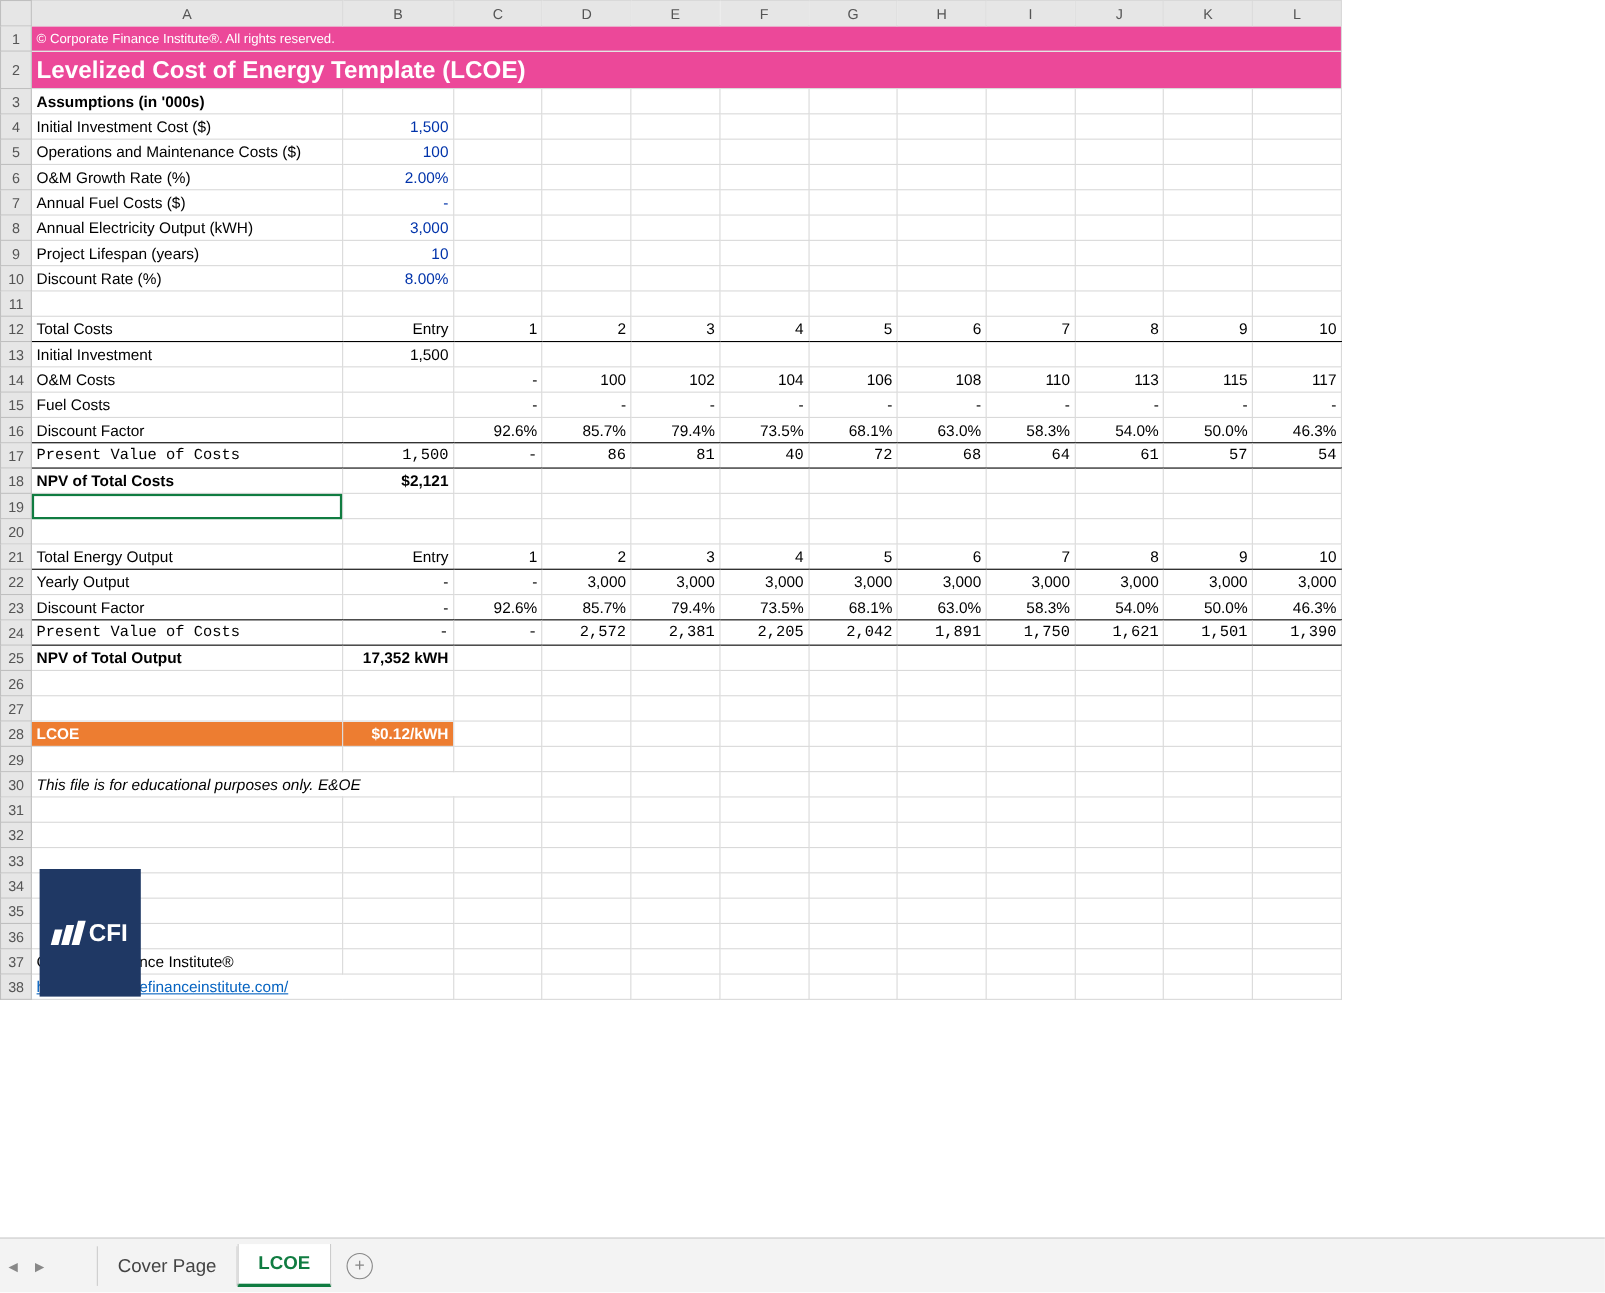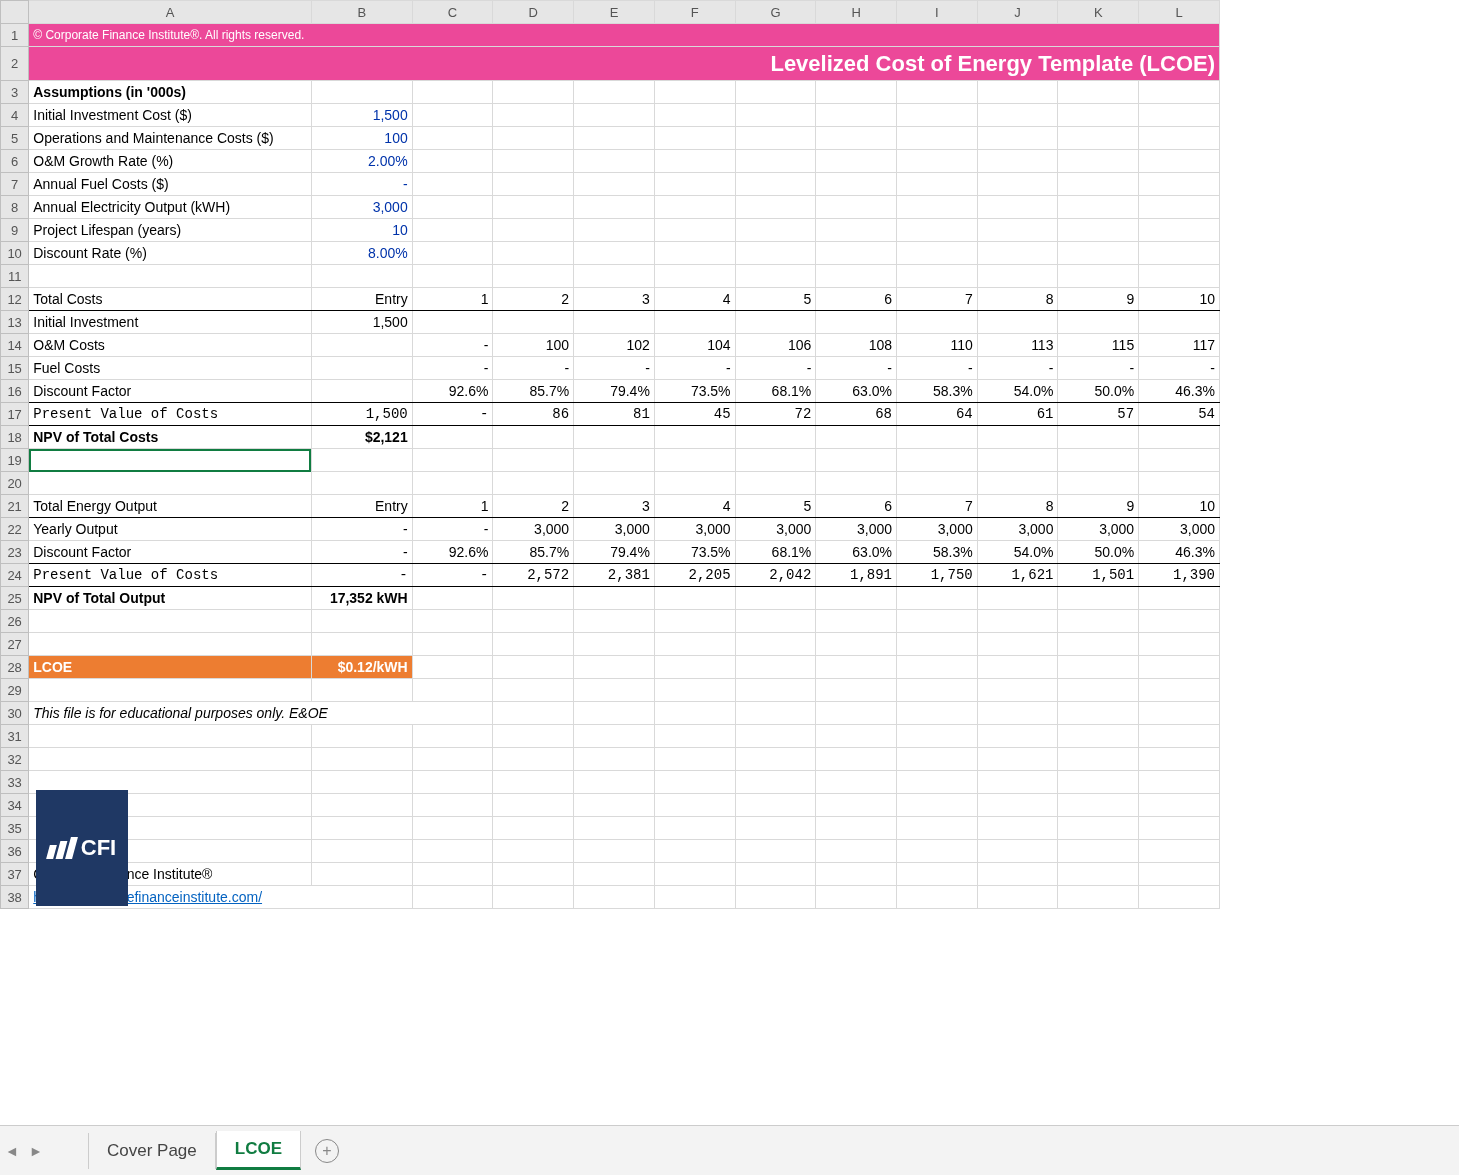--- a/index.html
+++ b/index.html
@@ -19,21 +19,21 @@
   }
   thead th, tbody td.rowhdr {
     background: #e6e6e6; color: #555; text-align: center; font-weight: normal;
     font-size: 13px; border: 1px solid #bfbfbf;
   }
   tbody td.rowhdr { width: 28px; }
   thead th.corner { background: #e6e6e6; border: 1px solid #bfbfbf; }
   .navy { background: #ec4899; color: #fff; }
   .copyright { font-size: 12px; }
   .title { font-size: 22px; font-weight: bold; height: 34px !important; }
-  .title td { height: 34px; text-align: right; }
+  .title td { height: 34px; }
   .bold { font-weight: bold; }
   .blue { color: #0033aa; }
   .right { text-align: right; }
   .bottom-border td:not(.rowhdr) { border-bottom: 1px solid #000 !important; }
   .thin-top td:not(.rowhdr) { border-top: 1px solid #000 !important; font-family: Liberation Mono, monospace; }
   .orange td.fillA, .orange td.fillB { background: #ed7d31; color: #fff; font-weight: bold; }
   .selcell { outline: 2px solid #107c41; outline-offset: -2px; }
   .link { color: #0563c1; }
   .italic { font-style: italic; }
 
@@ -325,21 +325,21 @@
           <td class="right">50.0%</td>
           <td class="right">46.3%</td>
         </tr>
         <tr class="thin-top bottom-border">
           <td class="rowhdr">17</td>
           <td>Present Value of Costs</td>
           <td class="right">1,500</td>
           <td class="right">-</td>
           <td class="right">86</td>
           <td class="right">81</td>
-          <td class="right">45</td>
+          <td class="right">40</td>
           <td class="right">72</td>
           <td class="right">68</td>
           <td class="right">64</td>
           <td class="right">61</td>
           <td class="right">57</td>
           <td class="right">54</td>
         </tr>
         <tr>
           <td class="rowhdr">18</td>
           <td class="bold">NPV of Total Costs</td>

